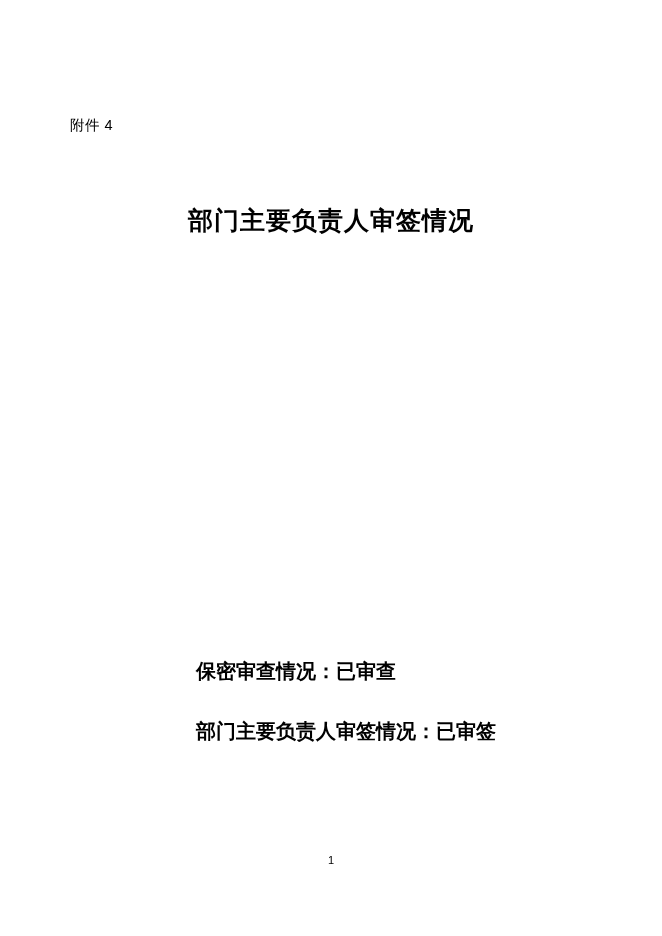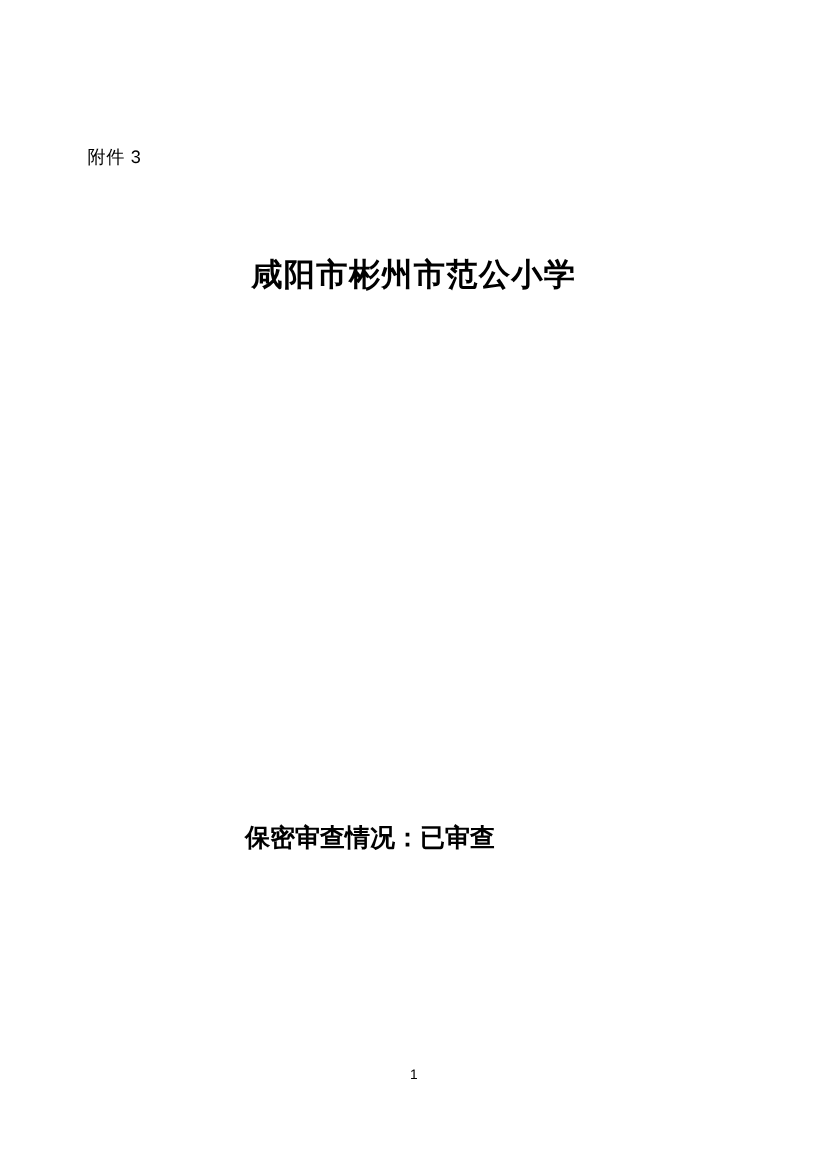--- a/index.html
+++ b/index.html
@@ -64,25 +64,26 @@
     text-align: center;
     font-size: 11px;
     color: #000;
   }
 </style>
 </head>
 <body>
 
 <div class="page">
 
-  <div class="attachment-label">附件 3</div>
+  <div class="attachment-label">附件 4</div>
 
   <div class="doc-title">
-    <span class="line1">咸阳市彬州市范公小学</span>
+    <span class="line1">部门主要负责人审签情况</span>
   </div>
 
   <div class="notes">
     <div class="note-row">保密审查情况：已审查</div>
+    <div class="note-row">部门主要负责人审签情况：已审签</div>
   </div>
 
   <div class="page-number">1</div>
 
 </div>
 
 </body></html>

